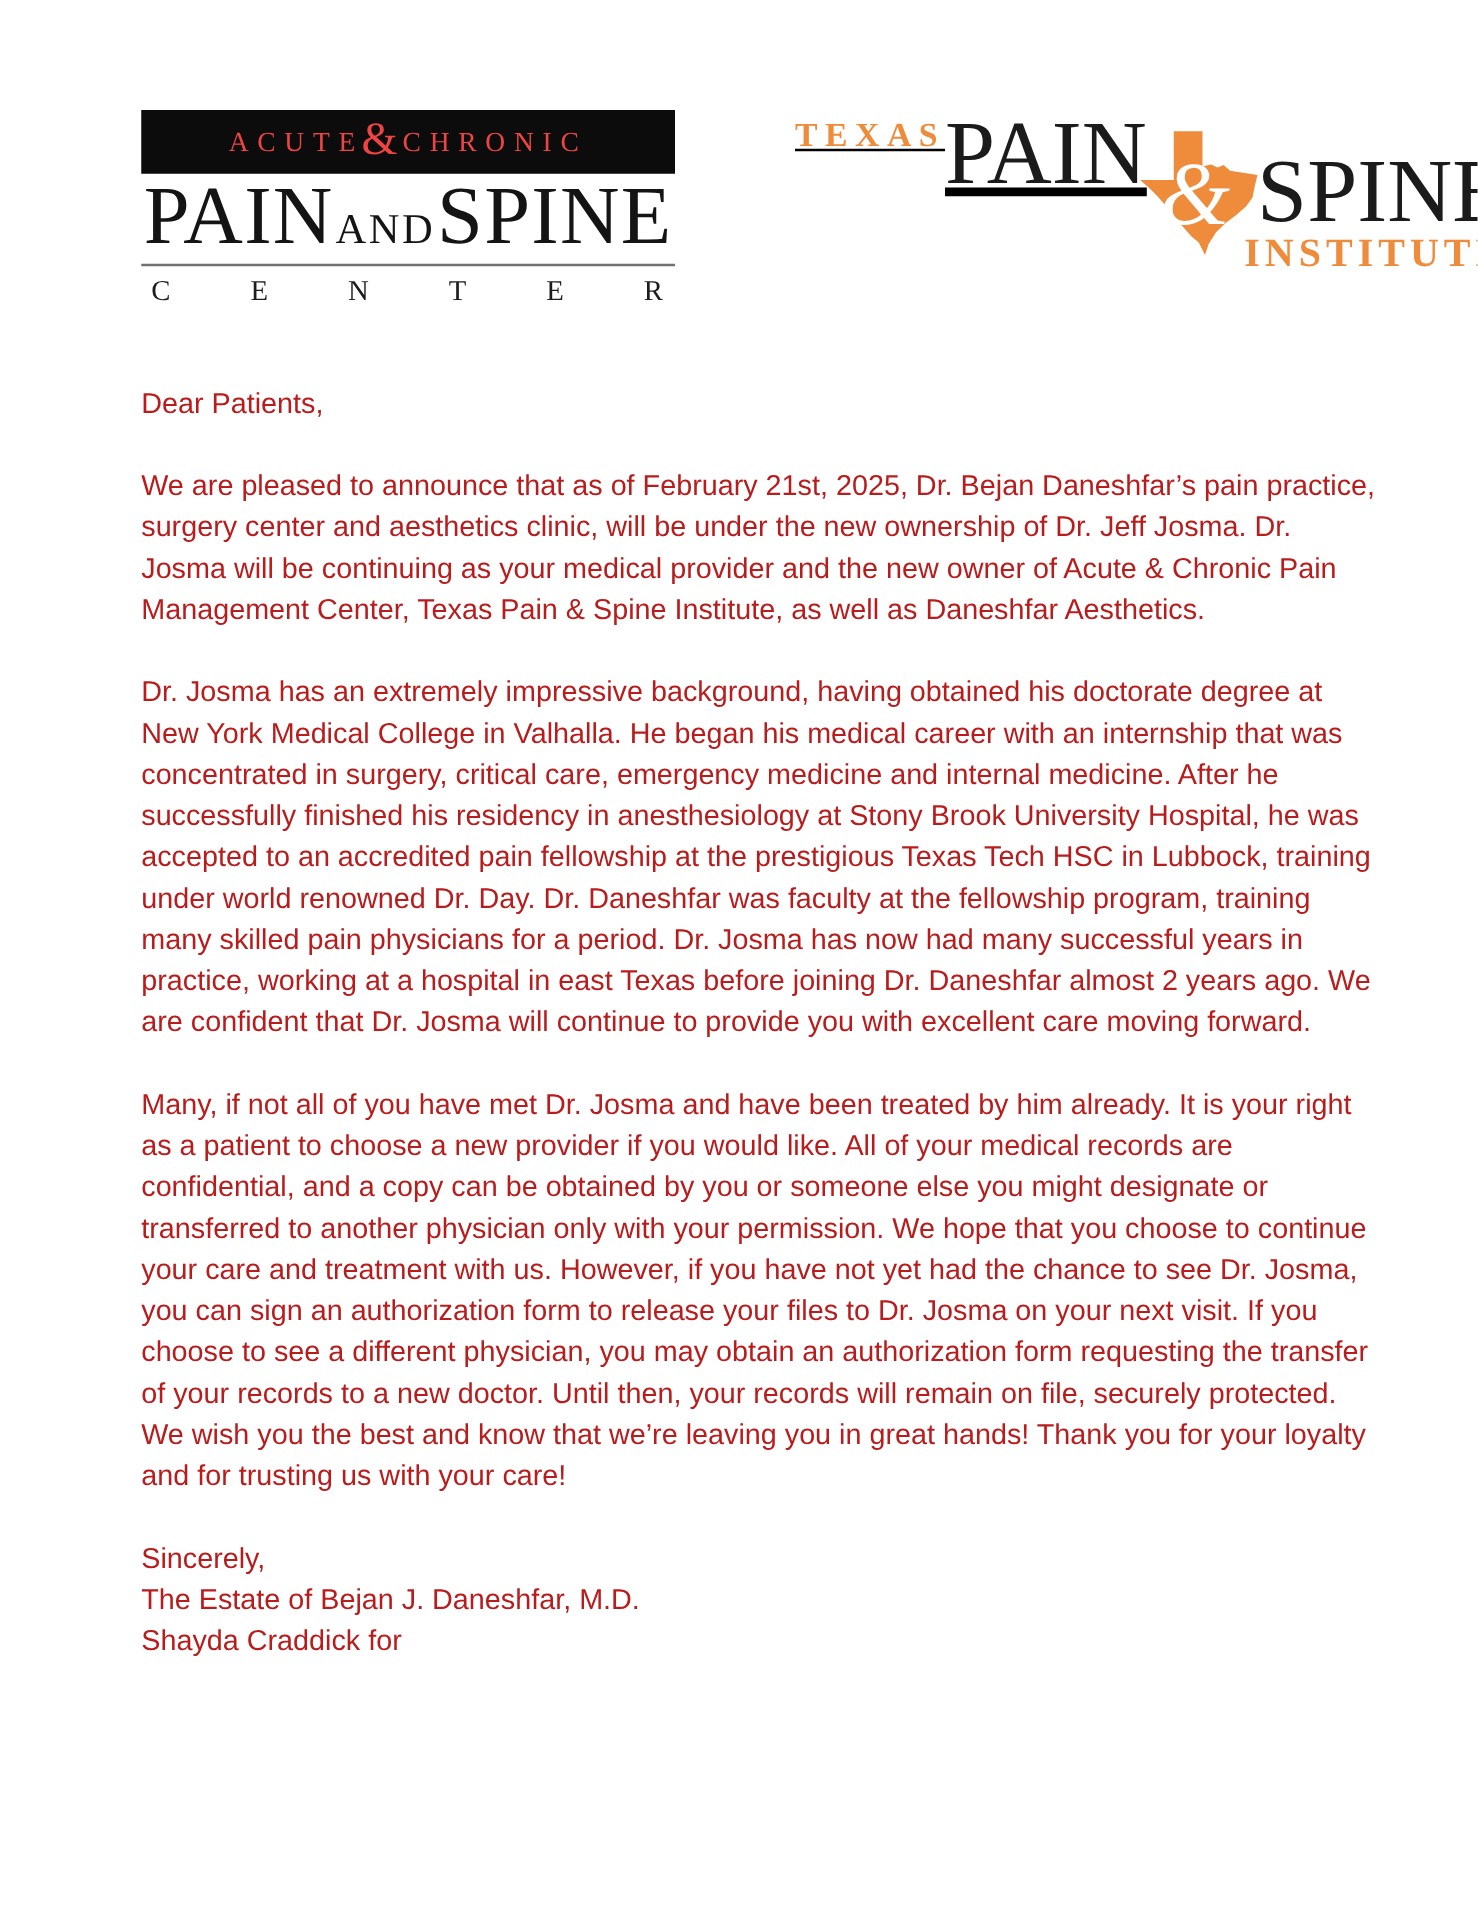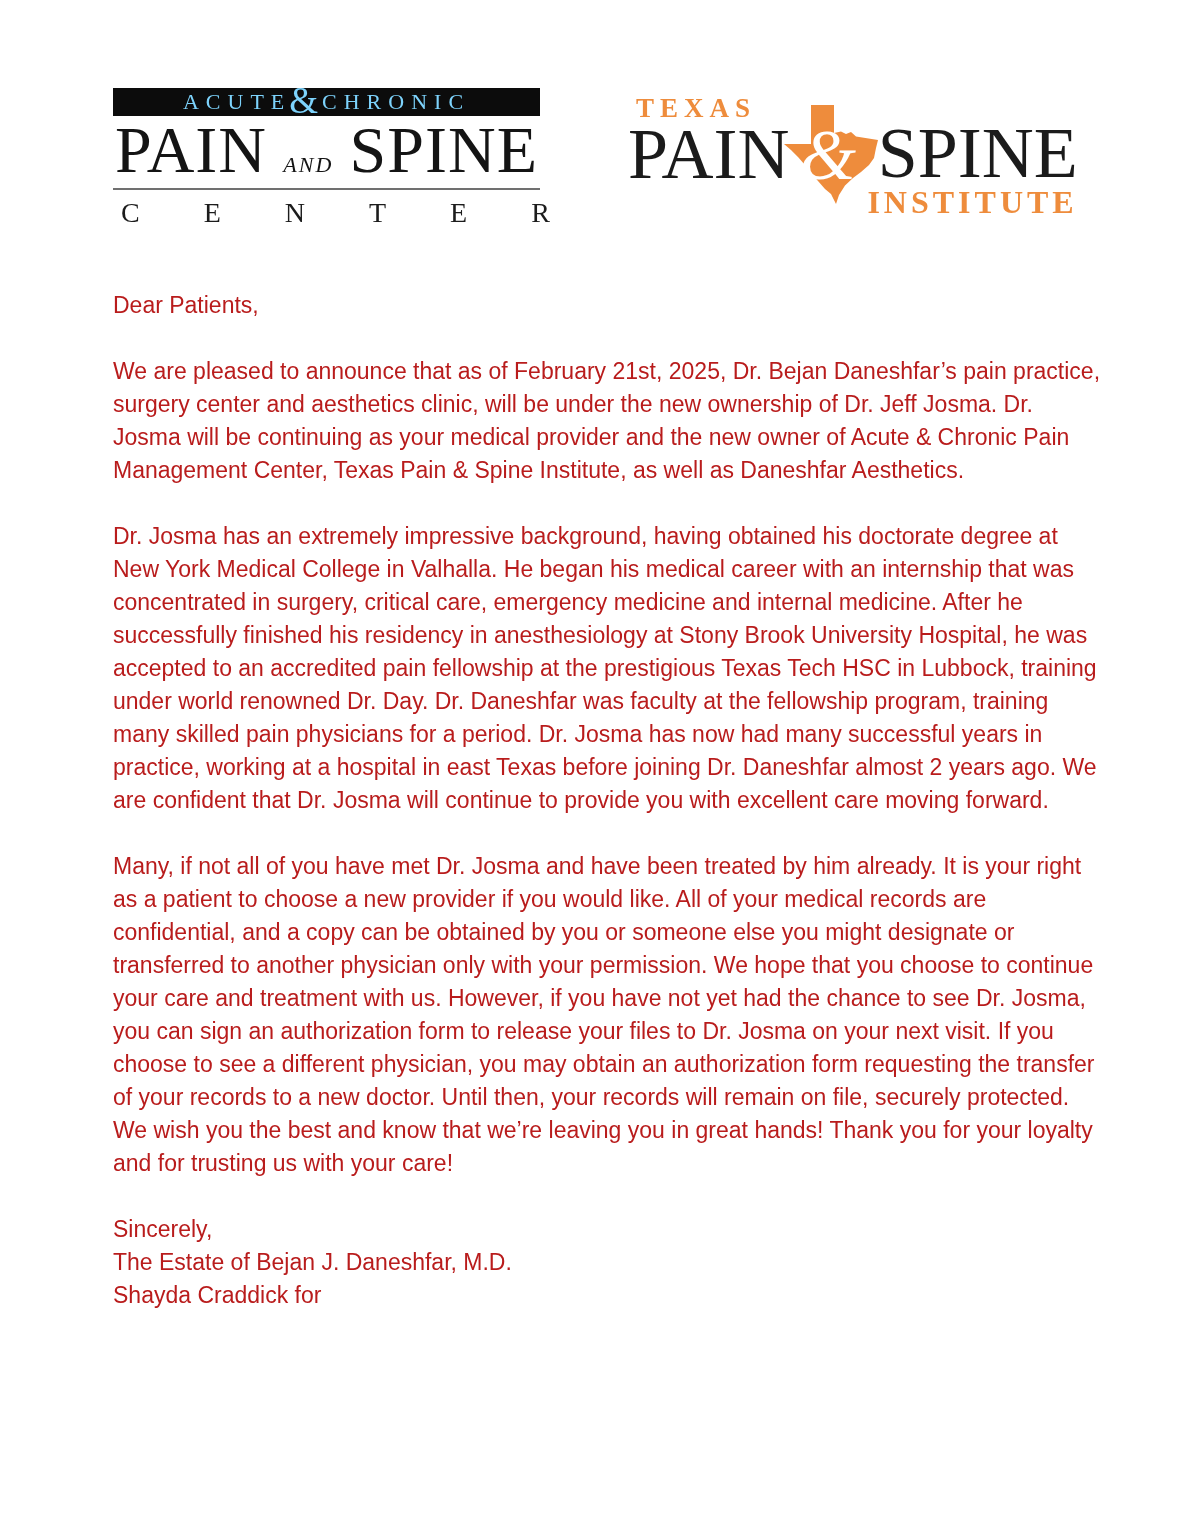--- a/index.html
+++ b/index.html
@@ -9,41 +9,41 @@
     overflow:hidden;
   }
   .page { box-sizing:border-box; width:1182px; height:1530px; padding:88px 75px 0 113px; background:#ffffff; }
 
   
   .letterhead { display:flex; align-items:flex-start; gap:88px; }
 
   
   .acp { width:427px; flex:0 0 auto; font-family:"Liberation Serif", serif; color:#141414; }
   .acp-banner {
-    background:#0c0c0c; color:#7dd3fc; height:28px;
+    background:#0c0c0c; color:#ef4444; height:51px;
     display:flex; align-items:center; justify-content:center;
     font-size:22px; letter-spacing:7px; font-weight:500;
   }
   .acp-banner .amp {
     font-size:37px; letter-spacing:0; line-height:1;
     position:relative; top:-2px; margin:0 4px 0 -2px;
   }
   .acp-main { display:flex; justify-content:space-between; align-items:baseline; margin-top:1px; padding:0 2px; }
   .acp-word { font-size:66px; line-height:1.0; letter-spacing:1px; }
-  .acp-conj { font-size:22px; letter-spacing:2px;font-style:italic; }
+  .acp-conj { font-size:34px; letter-spacing:2px; }
   .acp-rule { border:none; border-top:2px solid #707070; margin:5px 0 0 0; }
   .acp-sub {
     margin-top:7px; padding-left:8px;
-    font-size:28px; letter-spacing:64px; margin-right:-64px;
+    font-size:23px; letter-spacing:64px; margin-right:-64px;
     white-space:nowrap; color:#1c1c1c;
   }
 
   
   .tps { display:flex; align-items:flex-start; font-family:"Liberation Serif", serif; margin-top:5px; }
-  .tps-left { display:flex; flex-direction:column; }
+  .tps-left { display:flex; flex-direction:row;text-decoration:underline; }
   .tps-texas { color:#EE8C3C; font-size:27px; letter-spacing:6px; margin:0 0 1px 8px; font-weight:600; }
   .tps-word { font-size:72px; line-height:0.82; color:#1b1b1b; letter-spacing:0px; }
   .tps-shape { width:104px; height:104px; margin:10px -16px 0 -10px; position:relative; z-index:2; flex:0 0 auto; }
   .tps-right { display:flex; flex-direction:column; align-items:flex-end; }
   .tps-right .tps-word { margin-top:31px; }
   .tps-institute { color:#EE8C3C; font-size:32px; letter-spacing:4px; margin-top:1px; font-weight:600; }
 
   
   .letter-body {
     margin-top:60px; width:994px;

